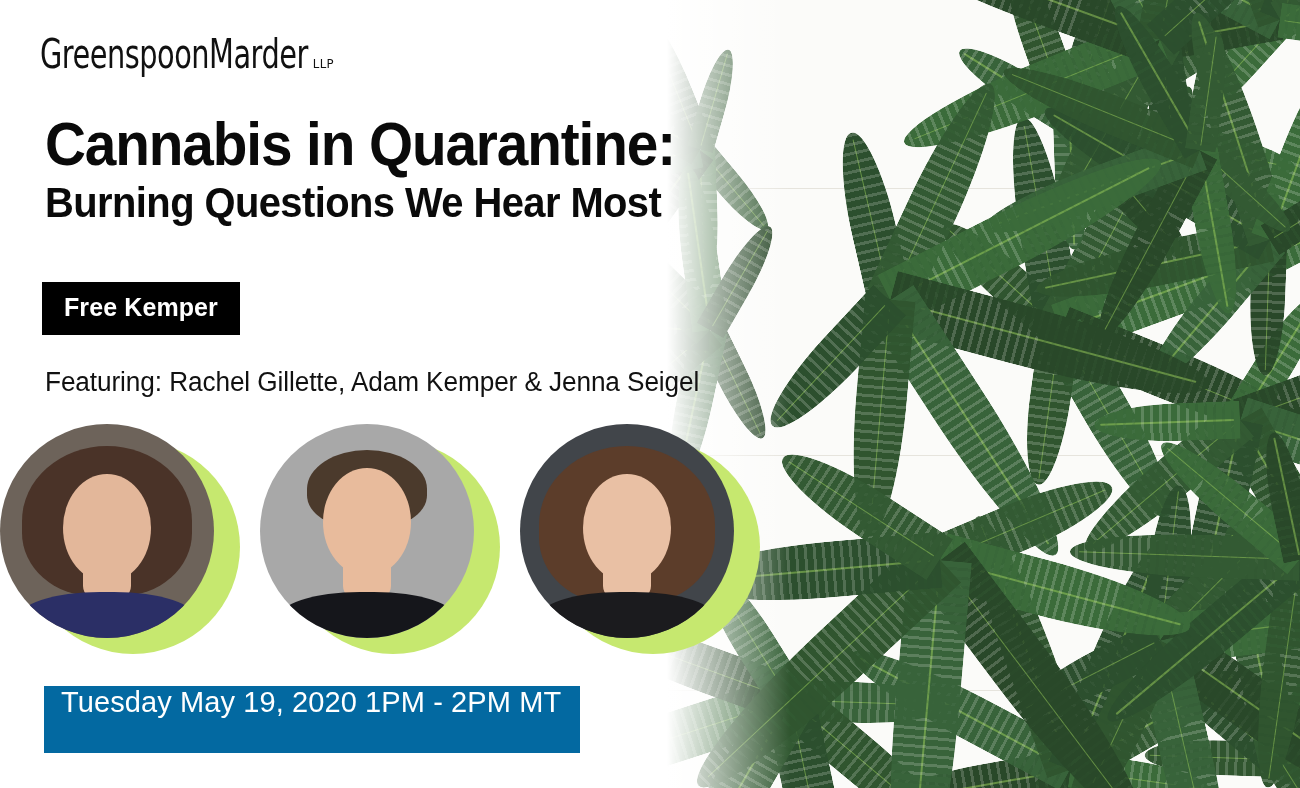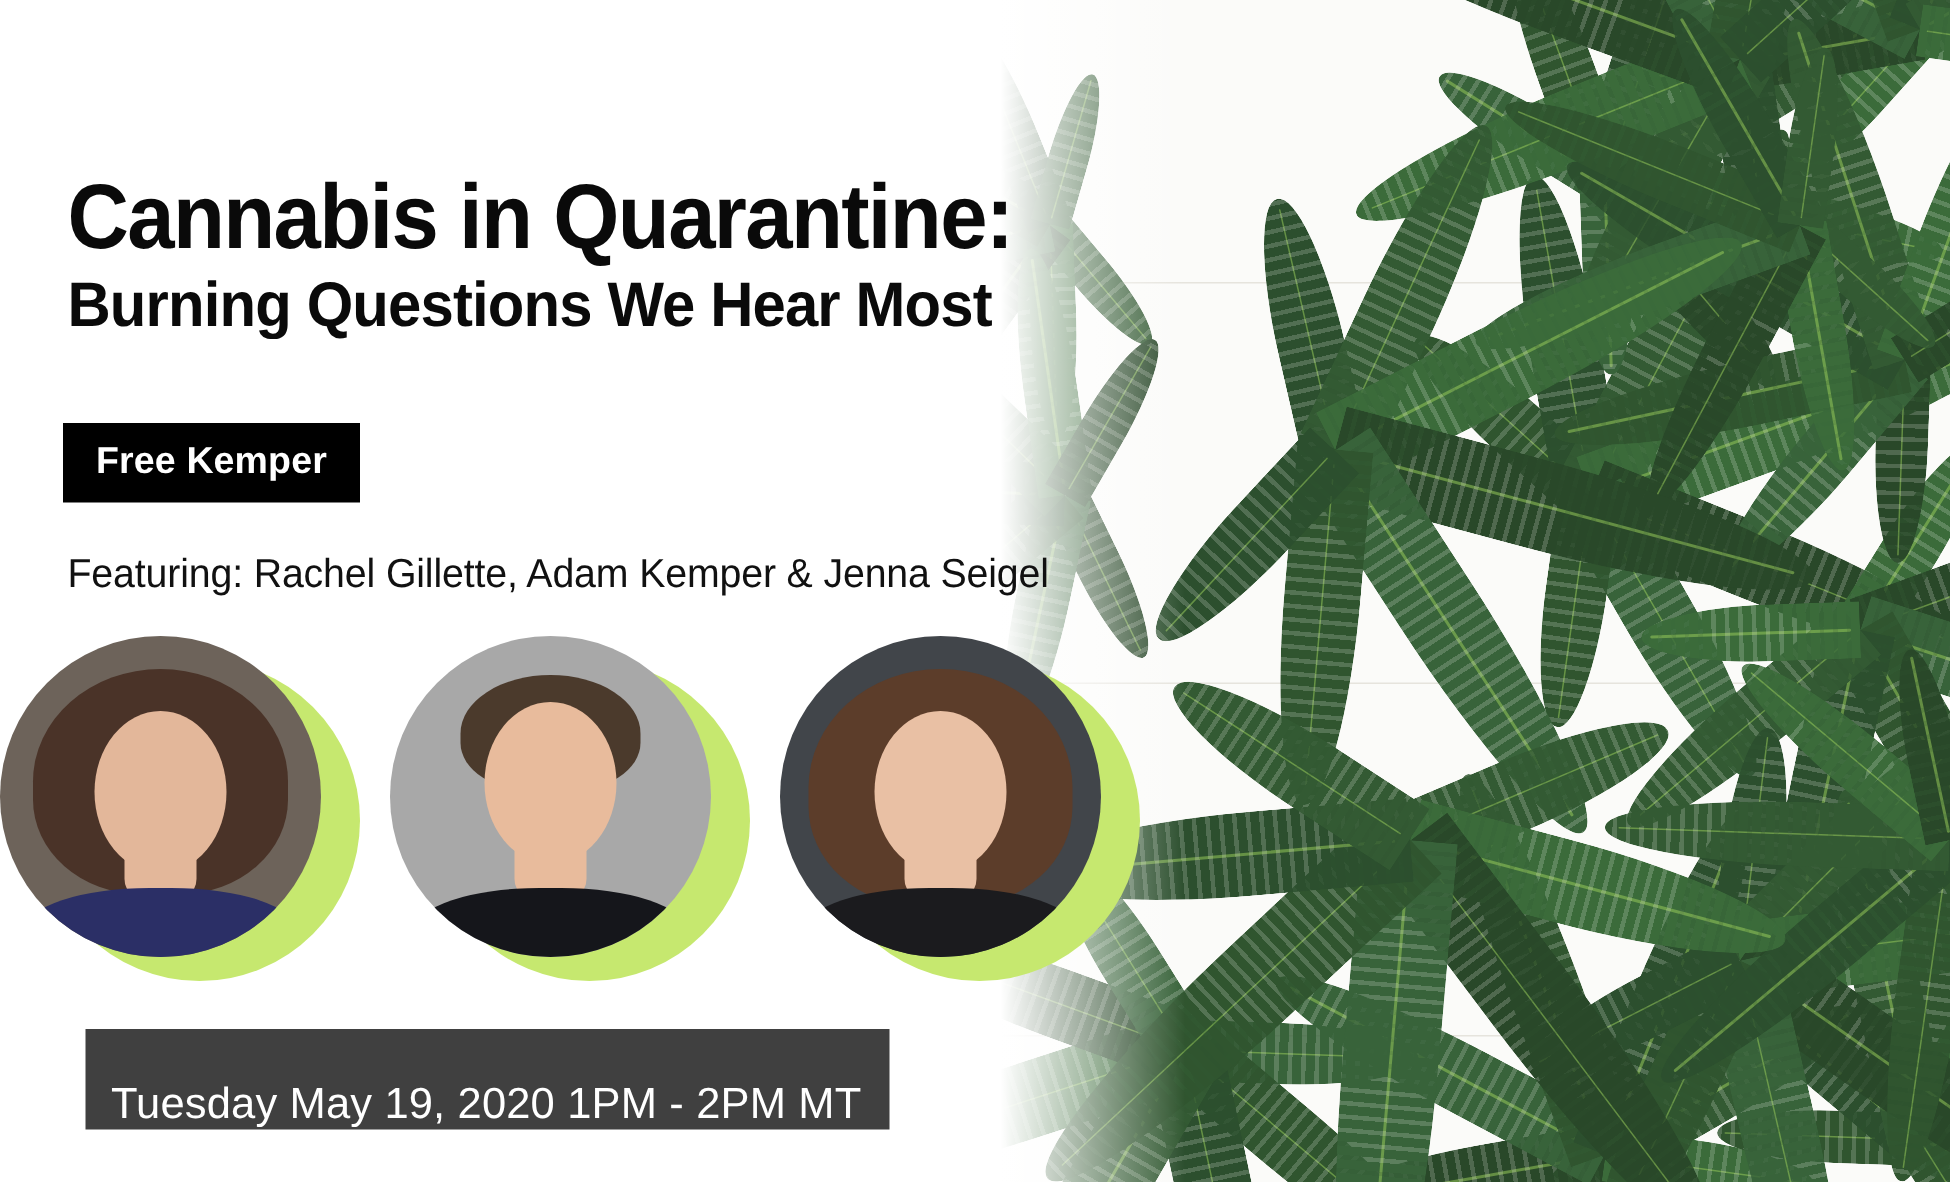--- a/index.html
+++ b/index.html
@@ -98,23 +98,23 @@
     width:214px; height:214px; border-radius:50%;
     overflow:hidden;
   }
   .av-bg{ position:absolute; inset:0; }
   .face{ position:absolute; border-radius:50%; }
   .hair{ position:absolute; }
   .neck{ position:absolute; border-radius:0 0 40% 40%; }
   .body{ position:absolute; border-radius:46% 46% 0 0; }
 
   .datebar{
-    position:absolute; left:57px; top:686px;
-    width:536px; height:67px; background:#404040;
-    display:flex; align-items:flex-end;
+    position:absolute; left:44px; top:686px;
+    width:536px; height:67px; background:#0369a1;
+    display:flex; align-items:flex-start;
   }
   .datebar span{
     color:#fff; font-size:29px; font-weight:400;
     letter-spacing:.1px; padding-left:17px; white-space:nowrap;
   }
 </style>
 </head>
 <body>
 
 <div class="poster">
@@ -268,20 +268,24 @@
           <div class="leaflet" style="width: 184px; height: 34px; margin-top: -17px; transform: rotate(42deg); background: rgb(48, 85, 47); mask-image: repeating-linear-gradient(90deg, rgb(0, 0, 0) 0px, rgb(0, 0, 0) 6px, rgba(0, 0, 0, 0.82) 6px, rgba(0, 0, 0, 0.82) 9px);"></div>
           <div class="leaflet" style="width: 144px; height: 31px; margin-top: -15.5px; transform: rotate(80deg); background: rgb(44, 79, 46); mask-image: repeating-linear-gradient(90deg, rgb(0, 0, 0) 0px, rgb(0, 0, 0) 6px, rgba(0, 0, 0, 0.82) 6px, rgba(0, 0, 0, 0.82) 9px);"></div>
           <div class="leaflet" style="width: 104px; height: 27px; margin-top: -13.5px; transform: rotate(118deg); background: rgb(51, 90, 51); mask-image: repeating-linear-gradient(90deg, rgb(0, 0, 0) 0px, rgb(0, 0, 0) 6px, rgba(0, 0, 0, 0.82) 6px, rgba(0, 0, 0, 0.82) 9px);"></div>
         </div>
       </div>
     <div class="photo-fade"></div>
   </div>
 
   <div class="content">
 
+    <div class="logo">
+      <span class="logo-main">GreenspoonMarder</span>
+      <span class="logo-llp">LLP</span>
+    </div>
 
     <div class="title">Cannabis in Quarantine:</div>
     <div class="subtitle">Burning Questions We Hear Most</div>
 
     <div class="badge">Free Kemper</div>
 
     <div class="featuring">Featuring: Rachel Gillette, Adam Kemper &amp; Jenna Seigel</div>
 
     <div class="speakers" id="speakerHost">
         <div class="speaker" style="left: 0px; top: 424px;">

